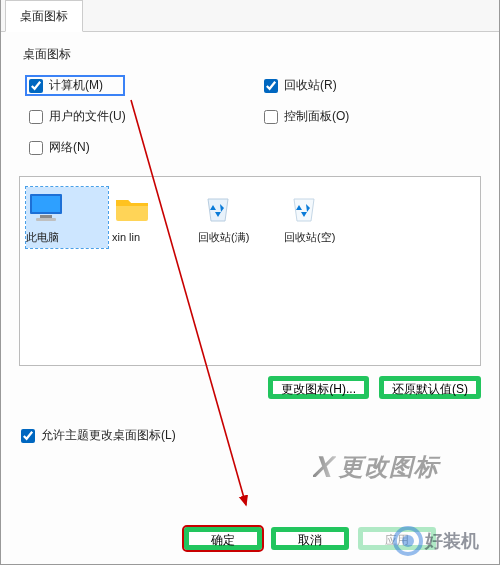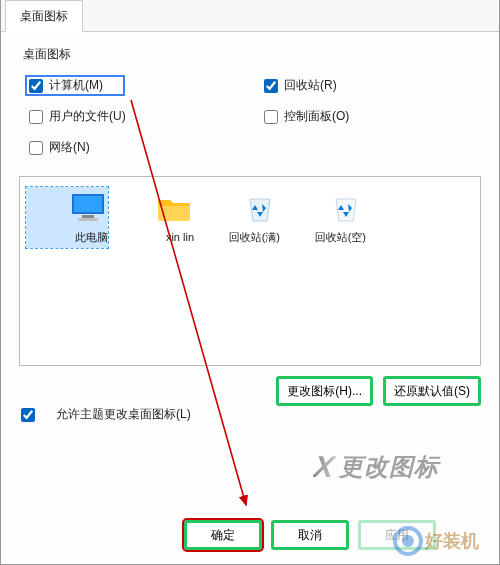--- a/index.html
+++ b/index.html
@@ -76,21 +76,21 @@
       height: 190px;
       padding: 10px 6px;
       display: flex;
       gap: 4px;
       align-items: flex-start;
     }
     .icon-item {
       width: 82px;
       display: flex;
       flex-direction: column;
-      align-items: flex-end;
+      align-items: flex-start;
       gap: 6px;
       padding: 4px 0;
     }
     .icon-item.selected {
       background: #cde6ff;
       outline: 1px dashed #4aa0e8;
     }
     .icon-item .ico {
       width: 40px;
       height: 34px;
@@ -104,34 +104,34 @@
       line-height: 1.2;
     }
     .btn-row {
       display: flex;
       justify-content: flex-end;
       gap: 10px;
       margin-top: 10px;
     }
     .btn {
       min-width: 92px;
-      height: 30px;
-      border: 3px solid #22c55e;
+      height: 23px;
+      border: 5px solid #22c55e;
       background: #fff;
       border-radius: 3px;
       font-size: 12px;
       font-family: inherit;
       cursor: pointer;
       padding: 0 8px;
     }
     .theme-row {
-      margin-top: 0;
-      display: flex;
-      align-items: center;
-      gap: 21px;
+      margin-top: 28px;
+      display: flex;
+      align-items: center;
+      gap: 6px;
       padding-left: 2px;
     }
     .dialog-btns {
       position: absolute;
       bottom: 14px;
       left: 0;
       right: 0;
       display: flex;
       justify-content: center;
       gap: 9px;
@@ -175,21 +175,21 @@
       color: transparent;
       transform: skewX(-8deg);
     }
     .wm2 {
       right: 20px;
       bottom: 8px;
       display: flex;
       align-items: center;
       gap: 2px;
       font-size: 18px;
-      color: #a16207;
+      color: #0f172a;
     }
     .wm2 .ring {
       width: 30px; height: 30px;
       border: 4px solid #1a6fd8;
       border-radius: 50%;
       position: relative;
     }
     .wm2 .ring::after {
       content: '';
       position: absolute;

